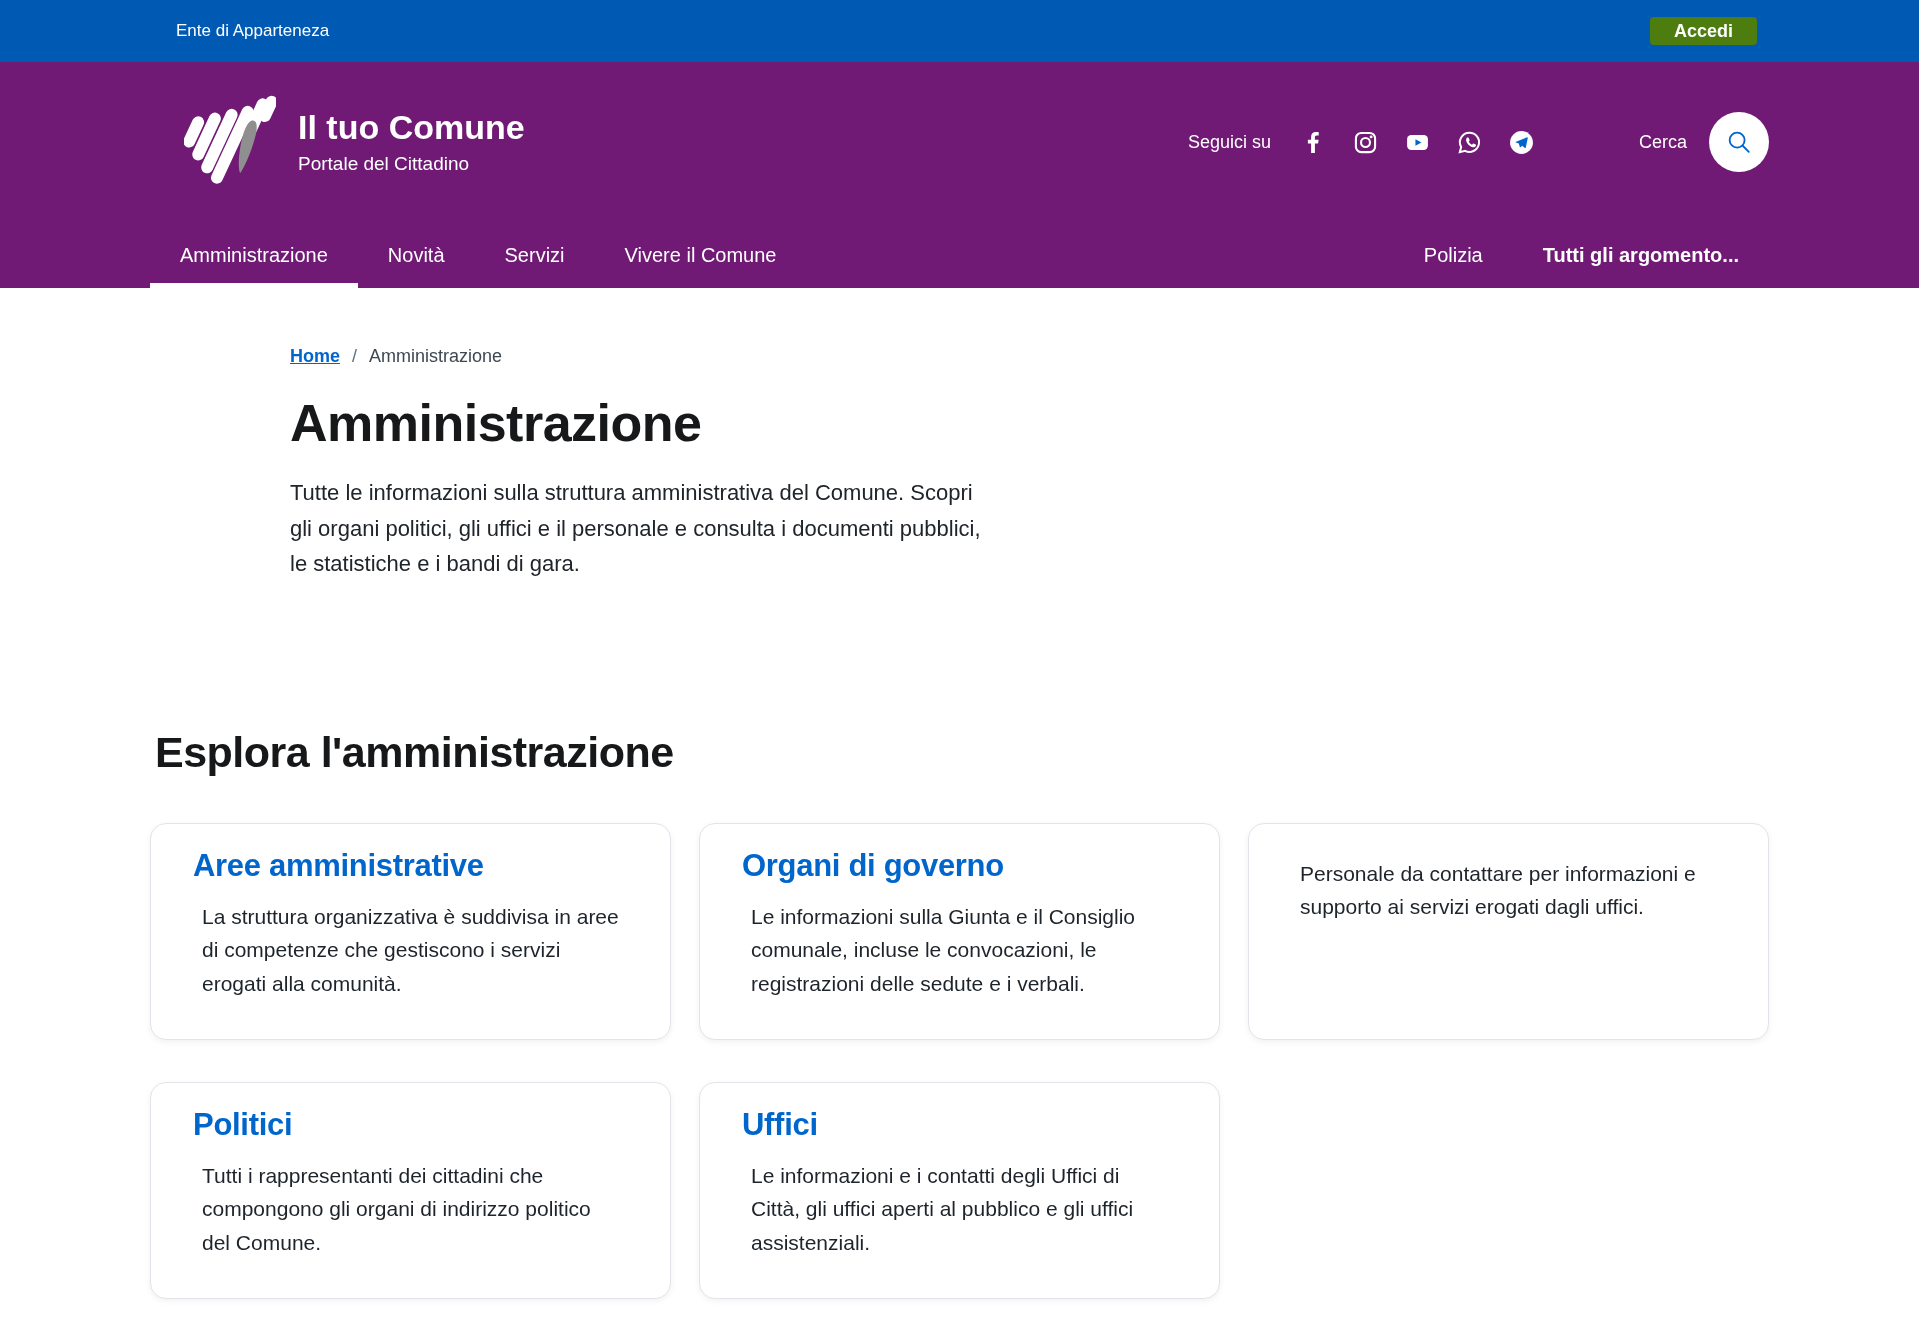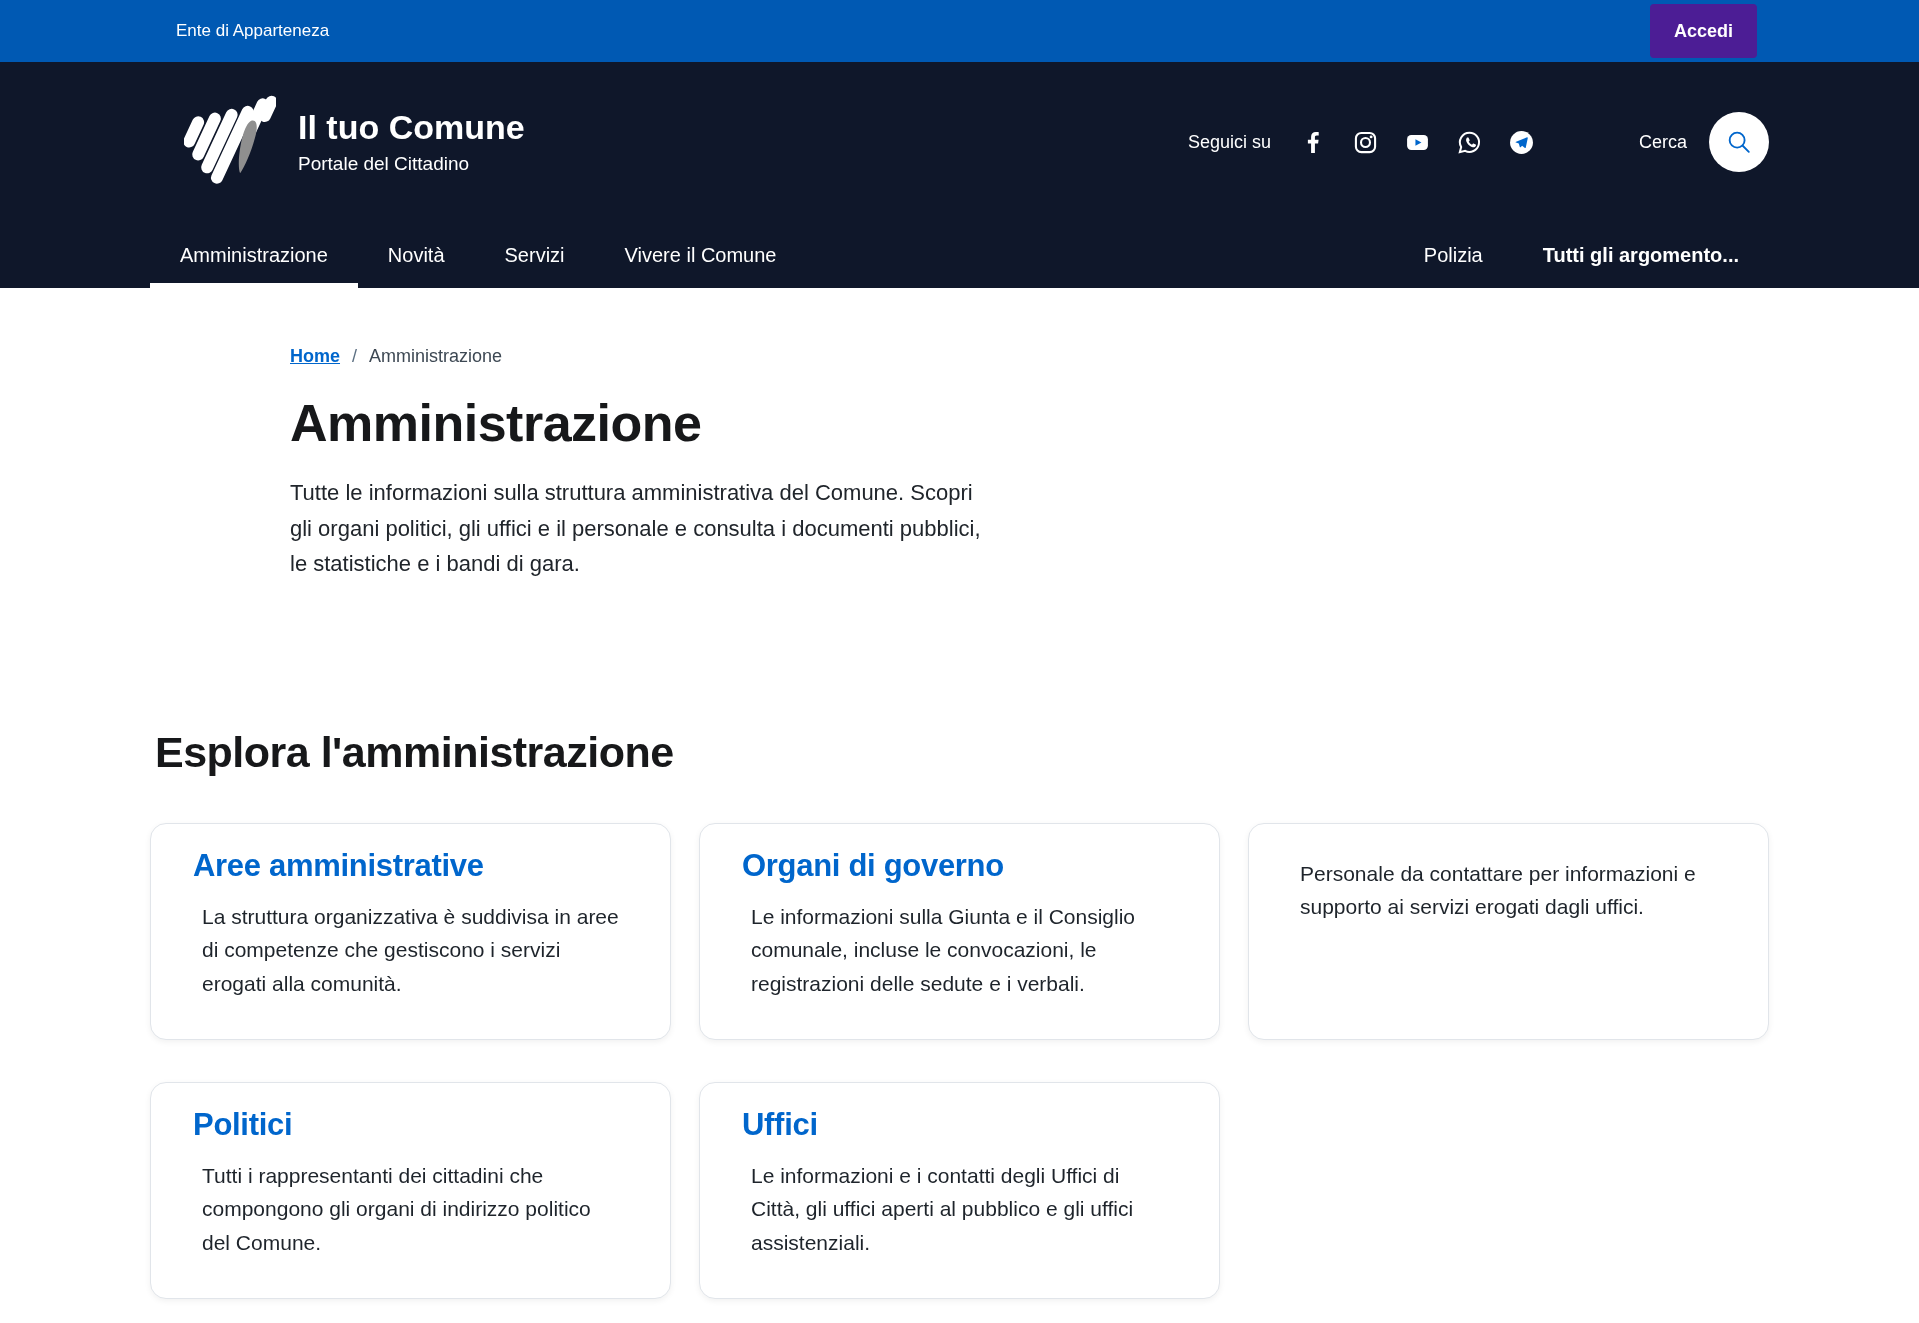--- a/index.html
+++ b/index.html
@@ -11,29 +11,29 @@
     overflow: hidden;
   }
   .container { width: 1619px; margin: 0 auto; }
 
   
   .topbar { height: 62px; background: #0059B3; display: flex; align-items: center; }
   .topbar .container { display: flex; align-items: center; }
   .topbar-entity { color: #ffffff; font-size: 17px; padding-left: 26px; }
   .login-btn {
     margin-left: auto; margin-right: 12px;
-    min-width: 107px; height: 54px; padding: 0 22px;
-    background: #4c1d95; color: #ffffff;
+    min-width: 107px; height: 28px; padding: 0 22px;
+    background: #4d7c0f; color: #ffffff;
     font-family: "Liberation Sans", sans-serif;
     font-size: 18px; font-weight: 700;
     border: none; border-radius: 4px; cursor: pointer;
   }
 
   
-  .header { background: #0f172a; }
+  .header { background: #701a75; }
   .header-main { height: 160px; display: flex; align-items: center; }
   .brand { display: flex; align-items: center; gap: 22px; margin-left: 34px; cursor: pointer; }
   .brand-logo { width: 92px; height: 106px; display: block; }
   .brand-title { color: #fff; font-size: 34px; font-weight: 700; line-height: 1.1; }
   .brand-subtitle { color: #fff; font-size: 19px; font-weight: 400; margin-top: 7px; }
 
   .header-right { margin-left: auto; display: flex; align-items: center; }
   .follow-label { color: #fff; font-size: 18px; margin-right: 30px; }
   .social-list { display: flex; align-items: center; gap: 27px; }
   .social-list .s-icon { width: 25px; height: 25px; display: block; cursor: pointer; }

